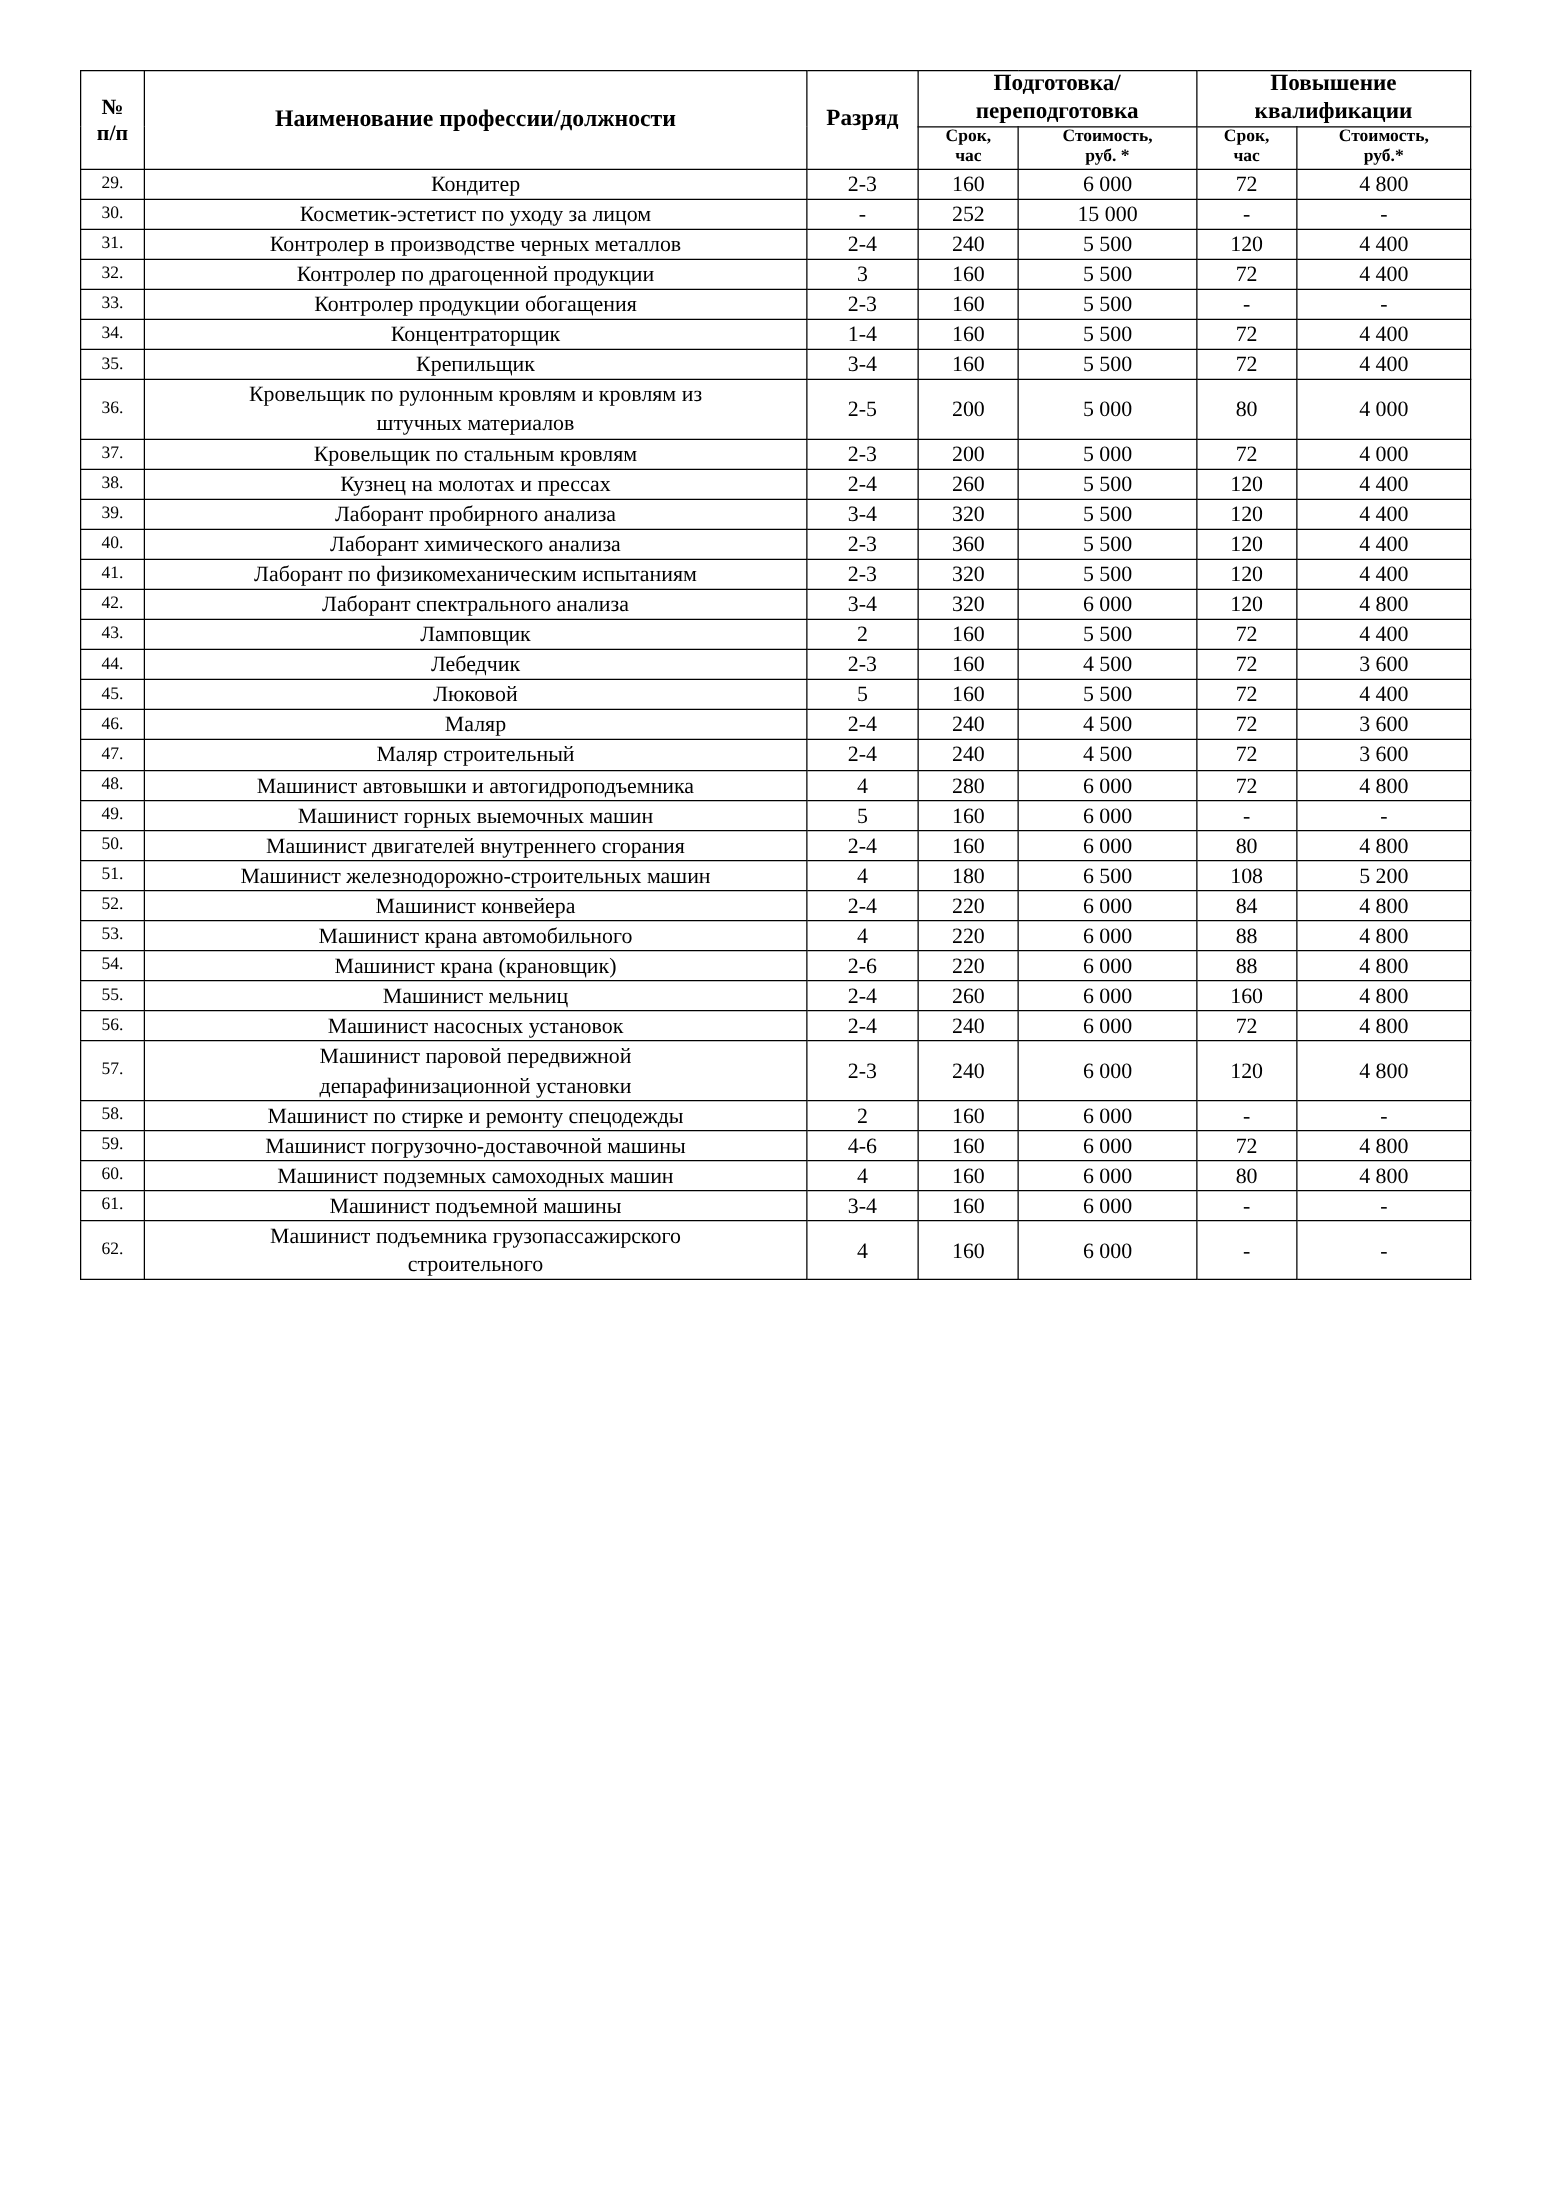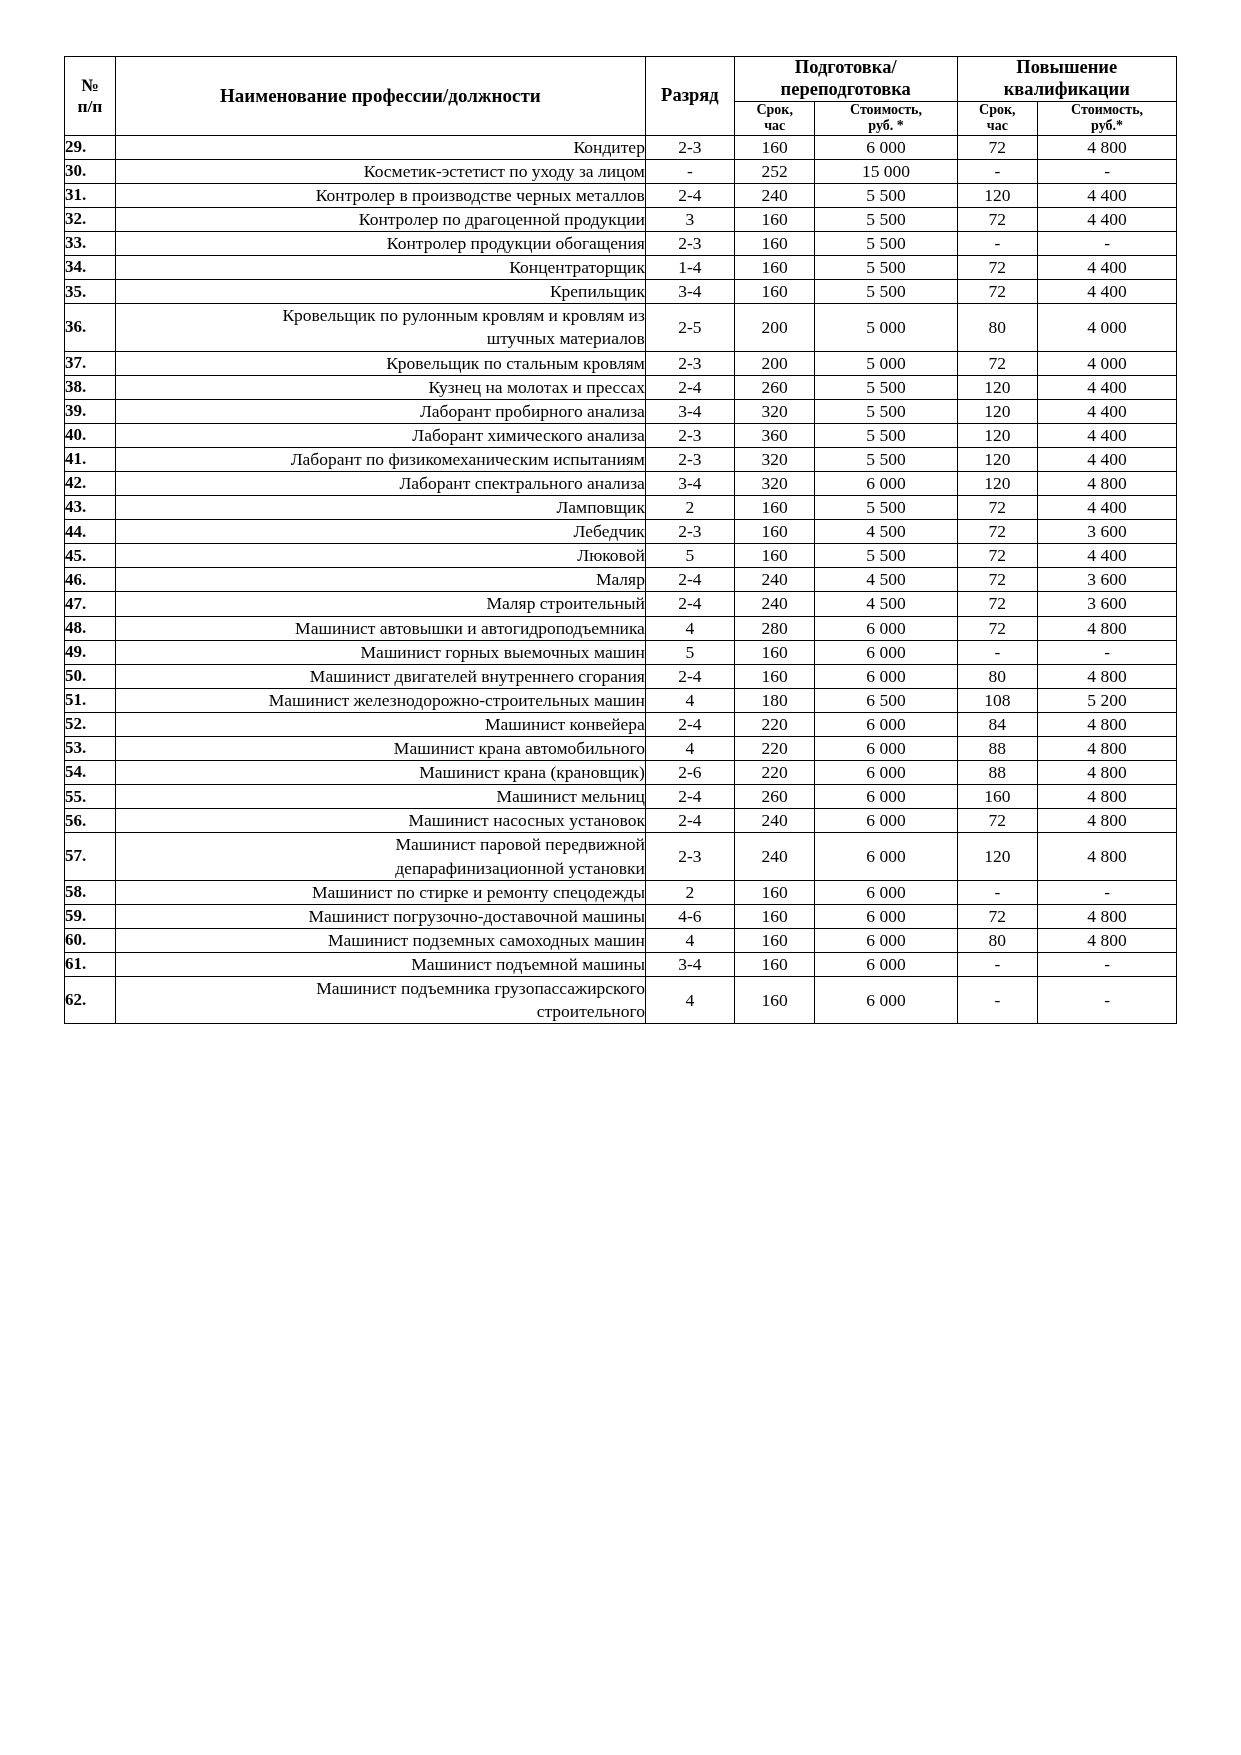--- a/index.html
+++ b/index.html
@@ -51,26 +51,26 @@
   th.hdr-num      { font-size: 17.5px; }
   th.hdr-name     { font-size: 19px; }
   th.hdr-rank     { font-size: 18.5px; }
   th.hdr-group    { font-size: 18.5px; margin-left: 24px; }
   th.hdr-sub      { font-size: 14px; }
 
   tbody td {
     line-height: 1.32;
   }
   td.cell-num {
+    text-align: center;
     padding: 7px 2px;
-    font-size: 17px;
-    font-weight: bold;
+    font-size: 14px;
   }
   td.cell-name {
-    text-align: right;
+    text-align: center;
     padding: 7px 4px 7px 12px;
     font-size: 17.5px;
     margin-left: 34px;
   }
   td.cell-val {
     text-align: center;
     padding: 7px 2px;
     font-size: 17.5px;
   }
   

